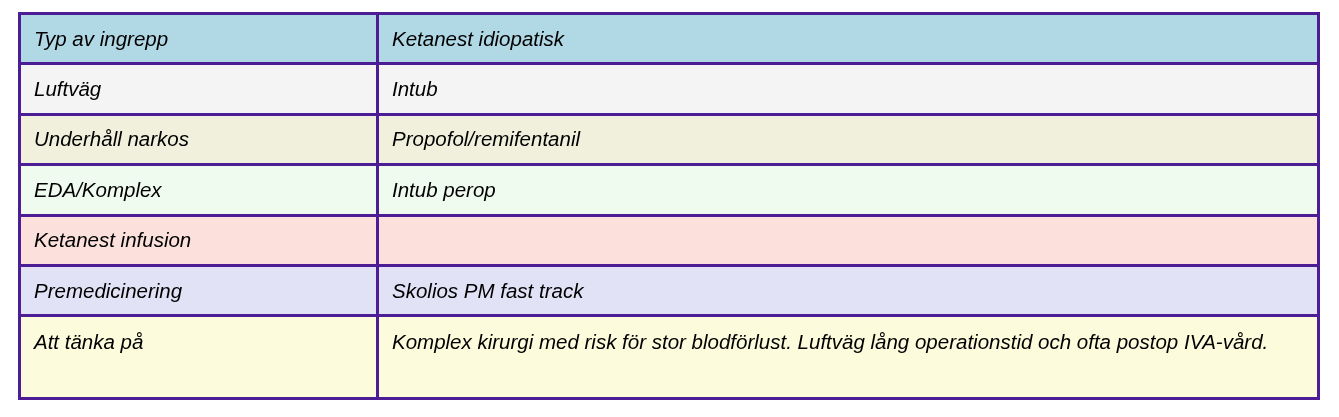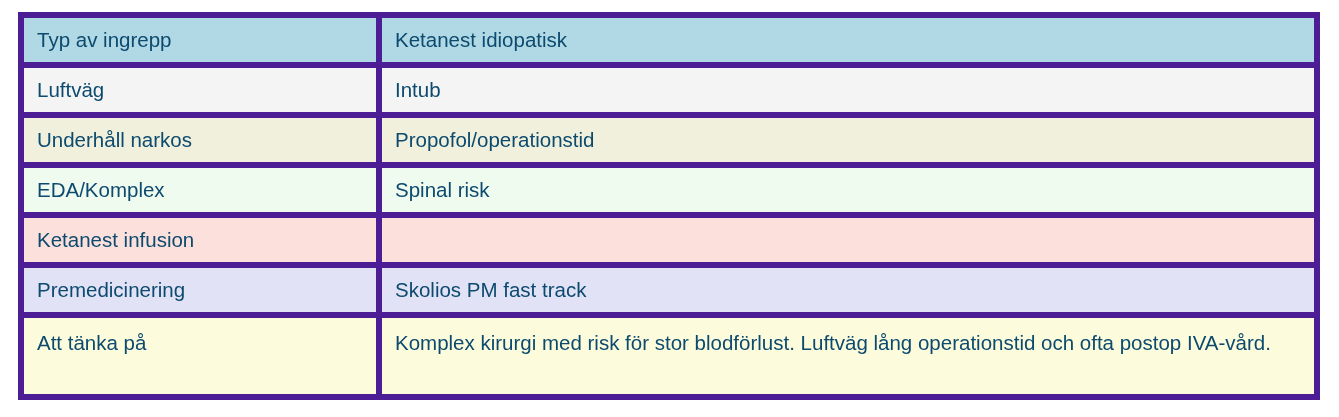--- a/index.html
+++ b/index.html
@@ -28,29 +28,30 @@
     height: 100%;
     border-collapse: collapse;
     table-layout: fixed;
     border: 3px solid #000000;
     background: #ffffff;
   }
 
   table.anesthesia-table col.col-label { width: 358px; }
 
   table.anesthesia-table td {
-    border: 6px solid #4c1d95;
+    border: 3px solid #4c1d95;
     padding: 6px 13px 7px 13px;
     vertical-align: middle;
     font-size: 20.5px;
     line-height: 1.32;
-    color: #0c4a6e;
+    color: #000000;
     font-family: "Liberation Sans", sans-serif;
     font-weight: normal;
     white-space: normal;
+    font-style: italic;
   }
 
   tr.row-header td {
     background: #b0d8e5;
   }
   tr.row-airway td {
     background: #f4f4f4;
     margin-top: 41px;
   }
   tr.row-maintenance td {
@@ -96,26 +97,26 @@
         <td>Ketanest idiopatisk</td>
       </tr>
 
       <tr class="row-airway">
         <td>Luftväg</td>
         <td>Intub</td>
       </tr>
 
       <tr class="row-maintenance">
         <td>Underhåll narkos</td>
-        <td>Propofol/operationstid</td>
+        <td>Propofol/remifentanil</td>
       </tr>
 
       <tr class="row-eda">
         <td>EDA/Komplex</td>
-        <td>Spinal risk</td>
+        <td>Intub perop</td>
       </tr>
 
       <tr class="row-ketanest">
         <td>Ketanest infusion</td>
         <td class="cell-empty"></td>
       </tr>
 
       <tr class="row-premed">
         <td>Premedicinering</td>
         <td>Skolios PM fast track</td>

